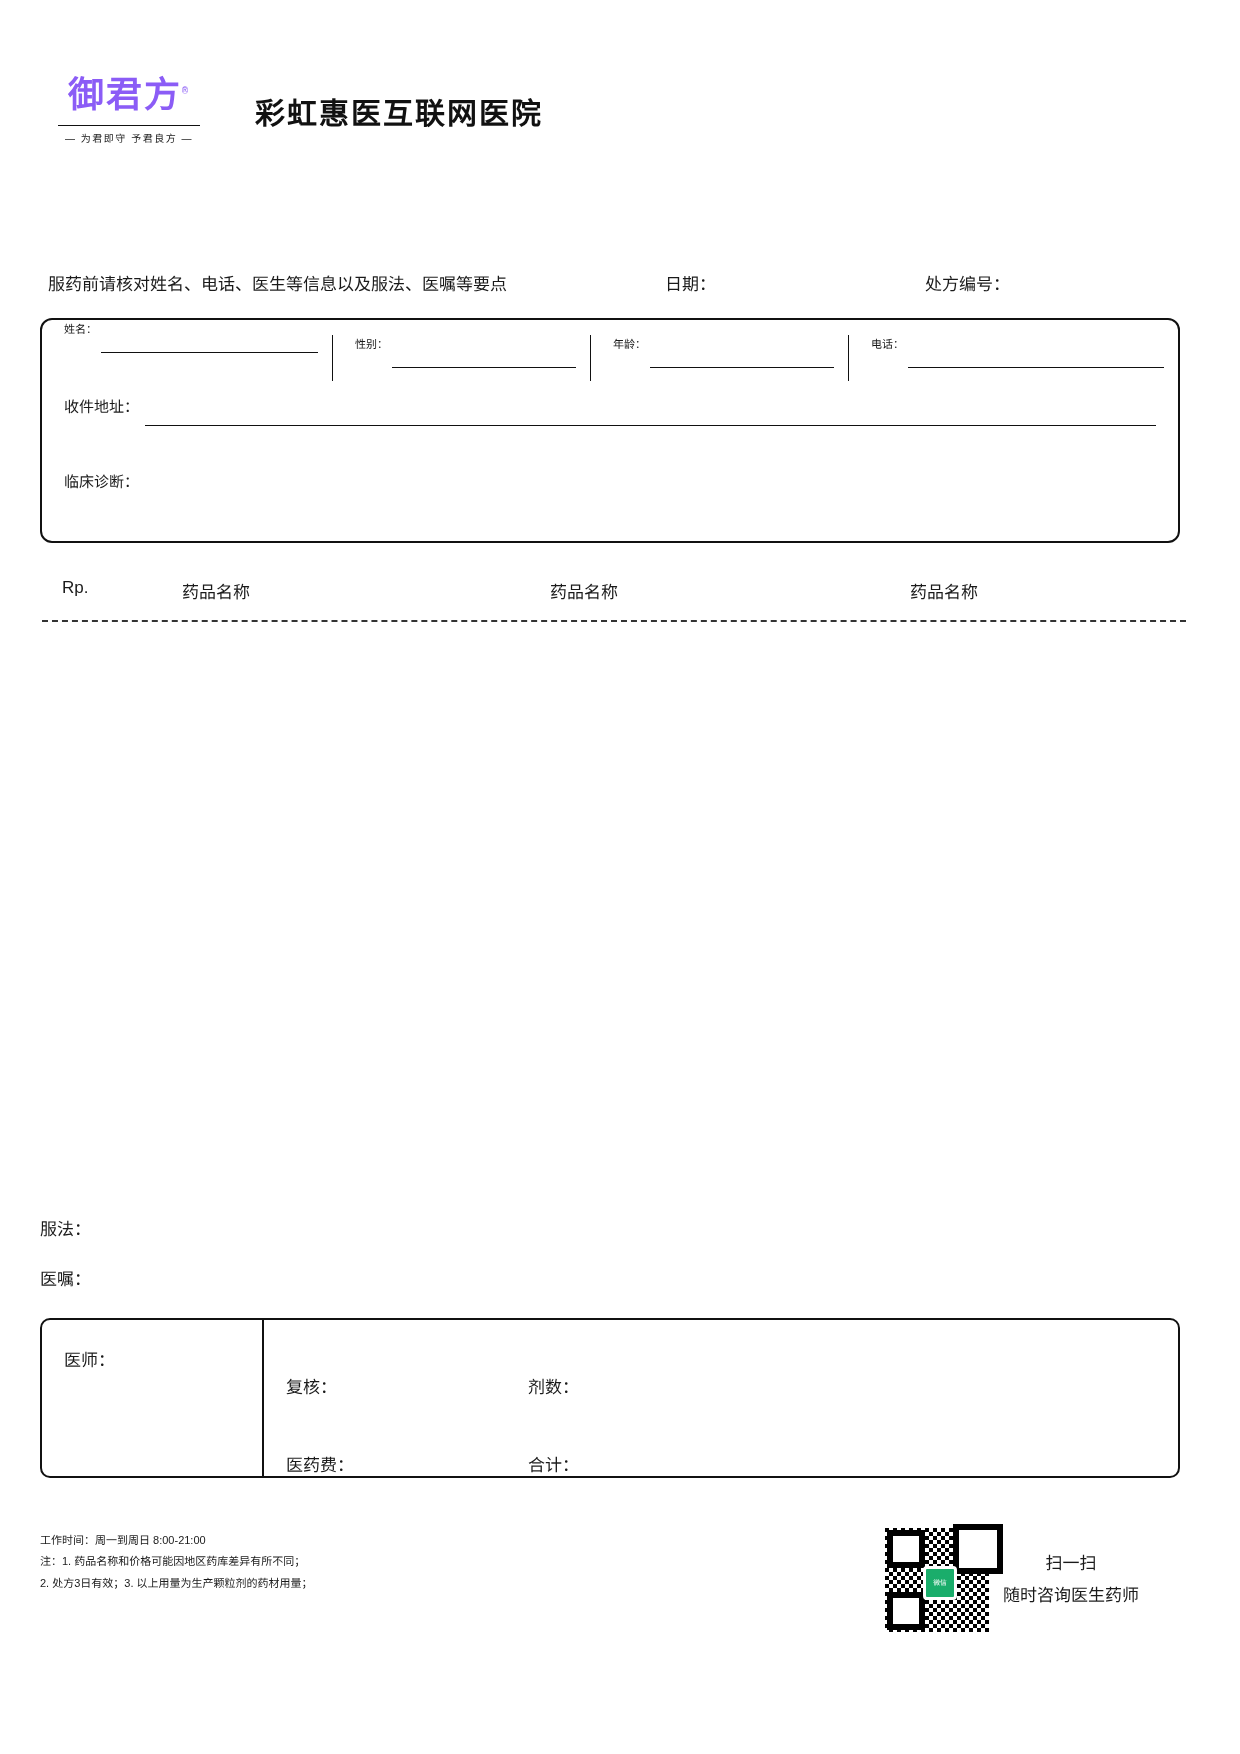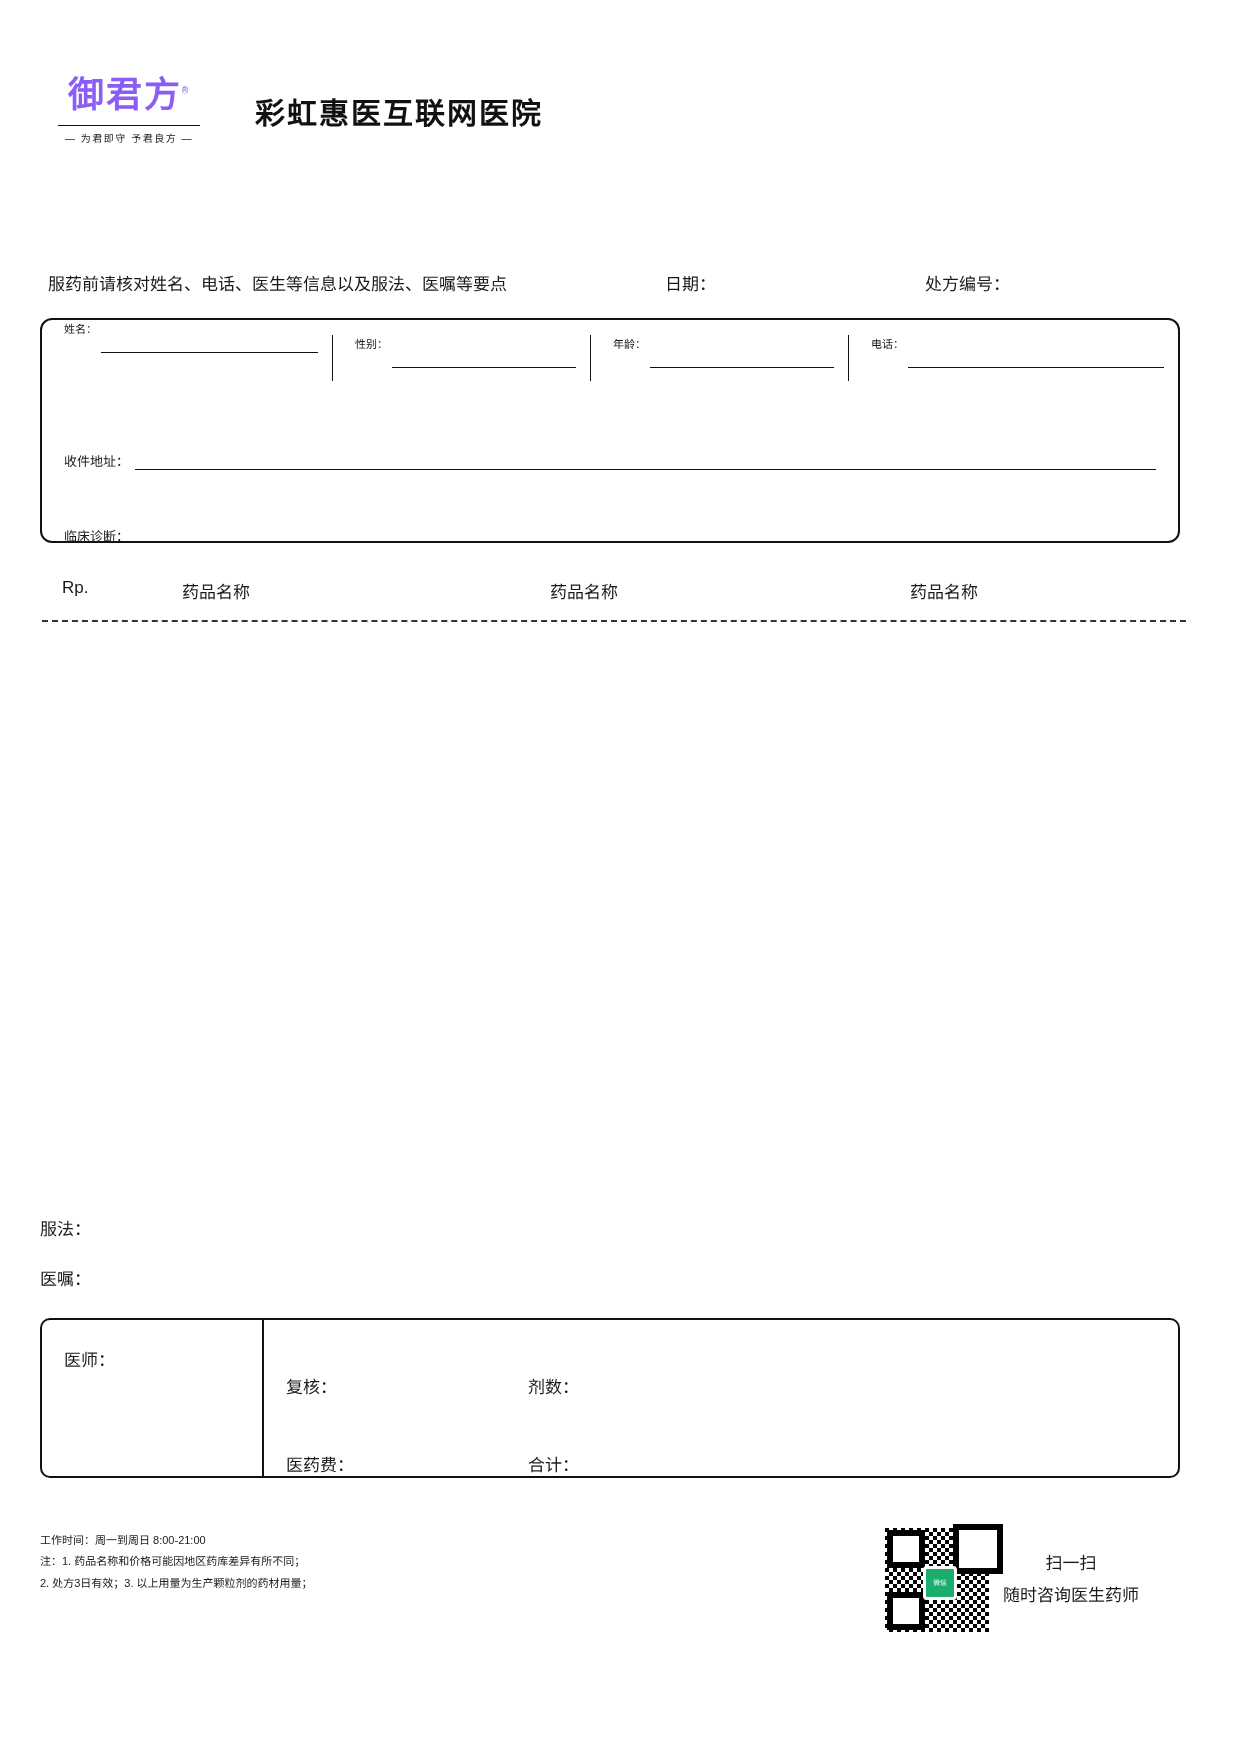--- a/index.html
+++ b/index.html
@@ -113,22 +113,22 @@
     margin: 0 14px 0 4px;
     border-bottom: 1px solid #111;
     height: 32px;
   }
   .pb-c1 { width: 290px; }
   .pb-c2 { width: 258px; border-left: 1px solid #111; height: 46px; align-self: center; }
   .pb-c3 { width: 258px; border-left: 1px solid #111; height: 46px; align-self: center; }
   .pb-c4 { flex: 1; border-left: 1px solid #111; height: 46px; align-self: center; }
   .pb-row2, .pb-row3 {
     display: flex;
-    align-items: flex-end;
-    font-size: 13px;
+    align-items: flex-start;
+    font-size: 15px;
     height: 75px;
   }
   .pb-row2 .lbl, .pb-row3 .lbl { padding-left: 22px; white-space: nowrap; }
   .pb-row2 .fill {
     flex: 1;
     margin: 0 22px 0 6px;
     border-bottom: 1px solid #111;
     height: 30px;
   }
   .pb-row3 .fill {

